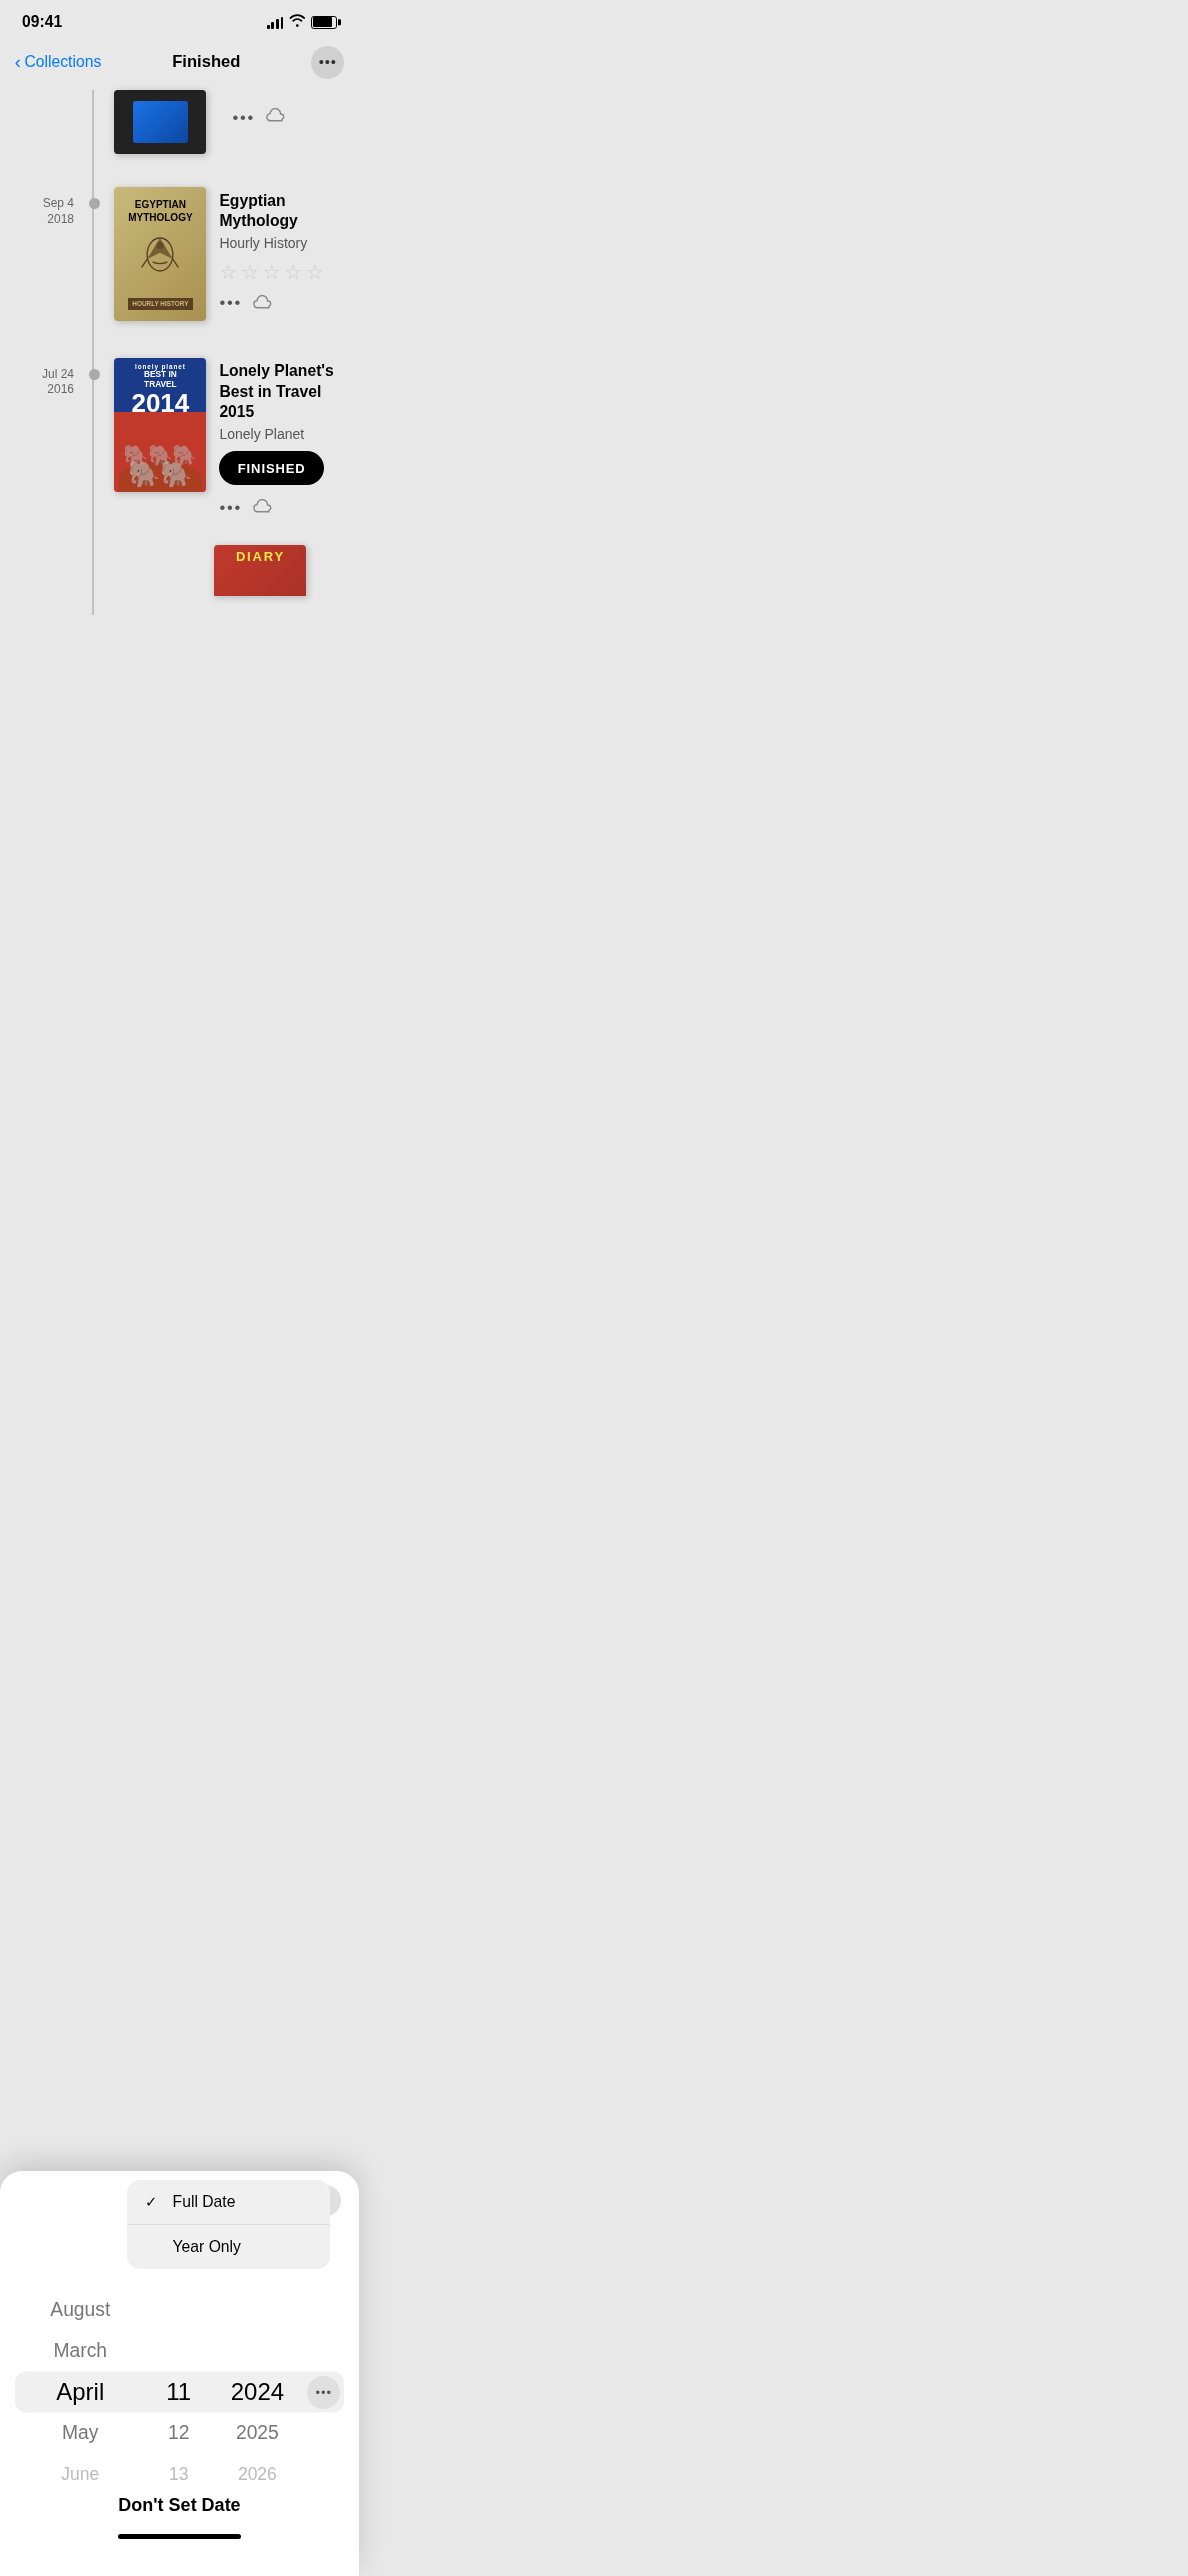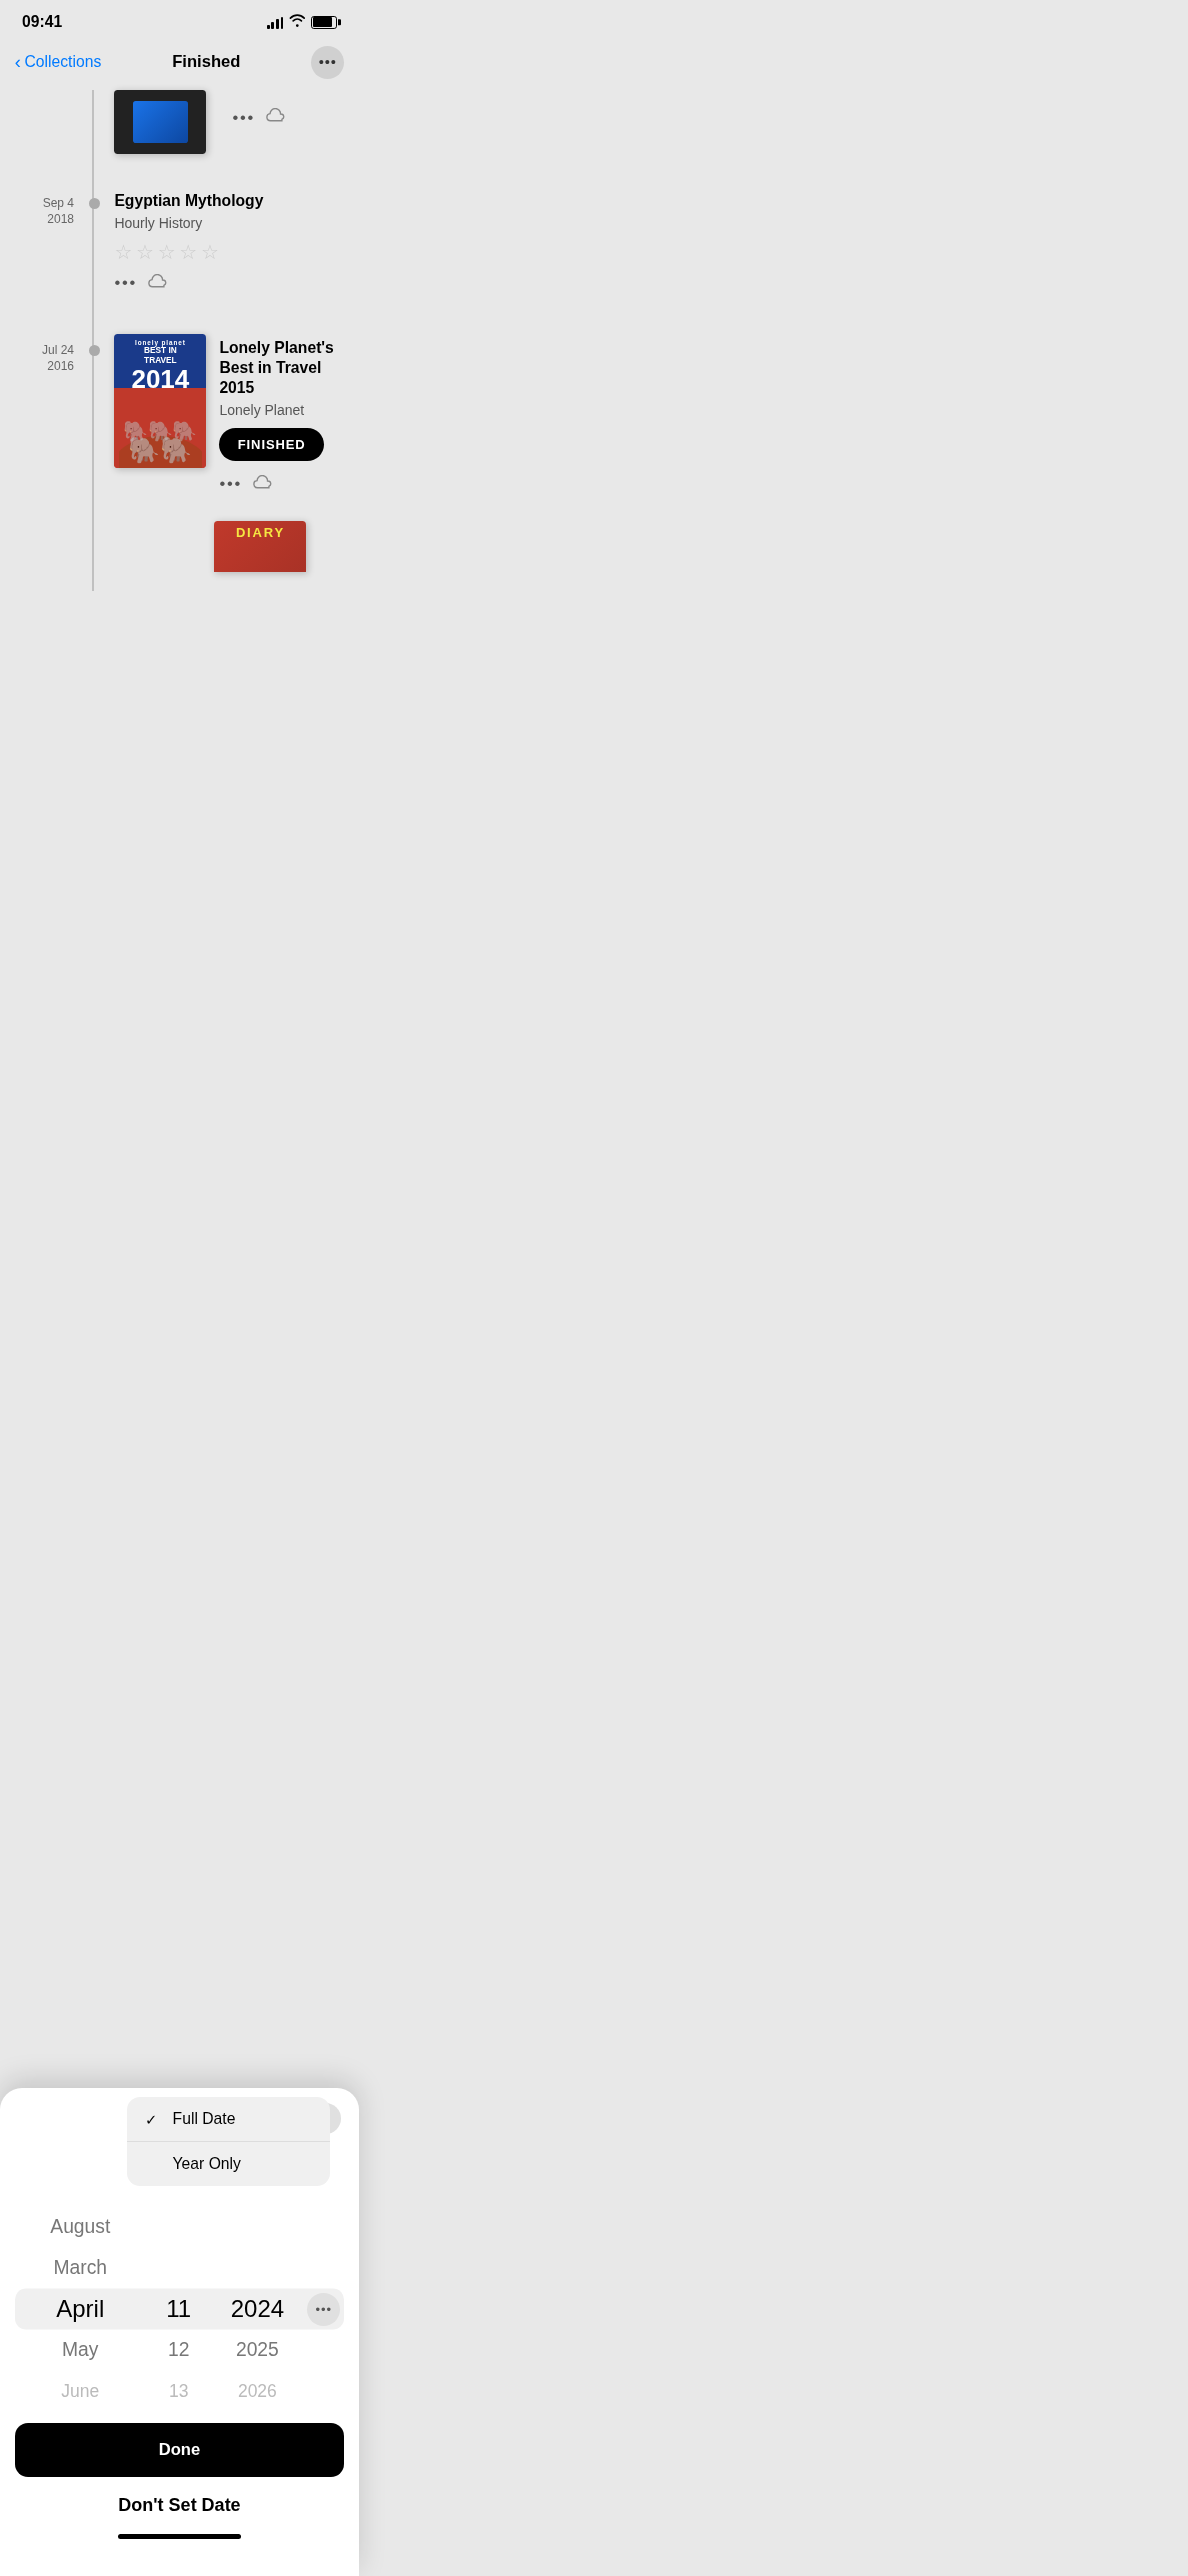--- a/index.html
+++ b/index.html
@@ -635,20 +635,36 @@
           </svg>
         </span>
       </div>
     </div>
   </div>
 
   <div class="book-entry">
     <div class="book-date">Sep 4<br>2018</div>
     <div class="timeline-dot"></div>
     <div class="book-content">
+      <div class="book-cover">
+        <div class="egy-cover">
+          <div class="egy-title">EGYPTIAN<br>MYTHOLOGY</div>
+          <div class="egy-emblem" style="font-size:33px; color:#5a4020;">
+            <svg width="52" height="55" viewBox="0 0 56 60" fill="none">
+              <ellipse cx="28" cy="30" rx="14" ry="18" stroke="#5a4020" stroke-width="1.5" fill="none"></ellipse>
+              <path d="M28 12 L14 35 L28 28 L42 35 Z" fill="#5a4020" opacity="0.7"></path>
+              <path d="M20 38 Q28 42 36 38" stroke="#5a4020" stroke-width="1.5" fill="none"></path>
+              <circle cx="28" cy="20" r="4" fill="#5a4020" opacity="0.6"></circle>
+              <path d="M14 35 L8 44" stroke="#5a4020" stroke-width="1.5"></path>
+              <path d="M42 35 L48 44" stroke="#5a4020" stroke-width="1.5"></path>
+            </svg>
+          </div>
+          <div style="background:#5a4020; color:#c8b97a; font-size:6.4px; padding:1.8px 3.7px; margin-top:3.7px; text-align:center; font-weight:700; border:0.9px solid #5a4020;">HOURLY HISTORY</div>
+        </div>
+      </div>
       <div class="book-info">
         <div class="book-title">Egyptian Mythology</div>
         <div class="book-author">Hourly History</div>
         <div class="book-stars">
           <span class="star">☆</span>
           <span class="star">☆</span>
           <span class="star">☆</span>
           <span class="star">☆</span>
           <span class="star">☆</span>
         </div>
@@ -766,21 +782,20 @@
     </div>
 
     <div class="more-col">
       <div class="picker-more-btn">
         <span class="picker-more-dots">•••</span>
       </div>
     </div>
   </div>
 
   
-  <button class="done-button">Done</button>
 
   
   <div class="dont-set-button">Don't Set Date</div>
 
   
   <div class="home-indicator"></div>
 </div>
 
 
 </body></html>

